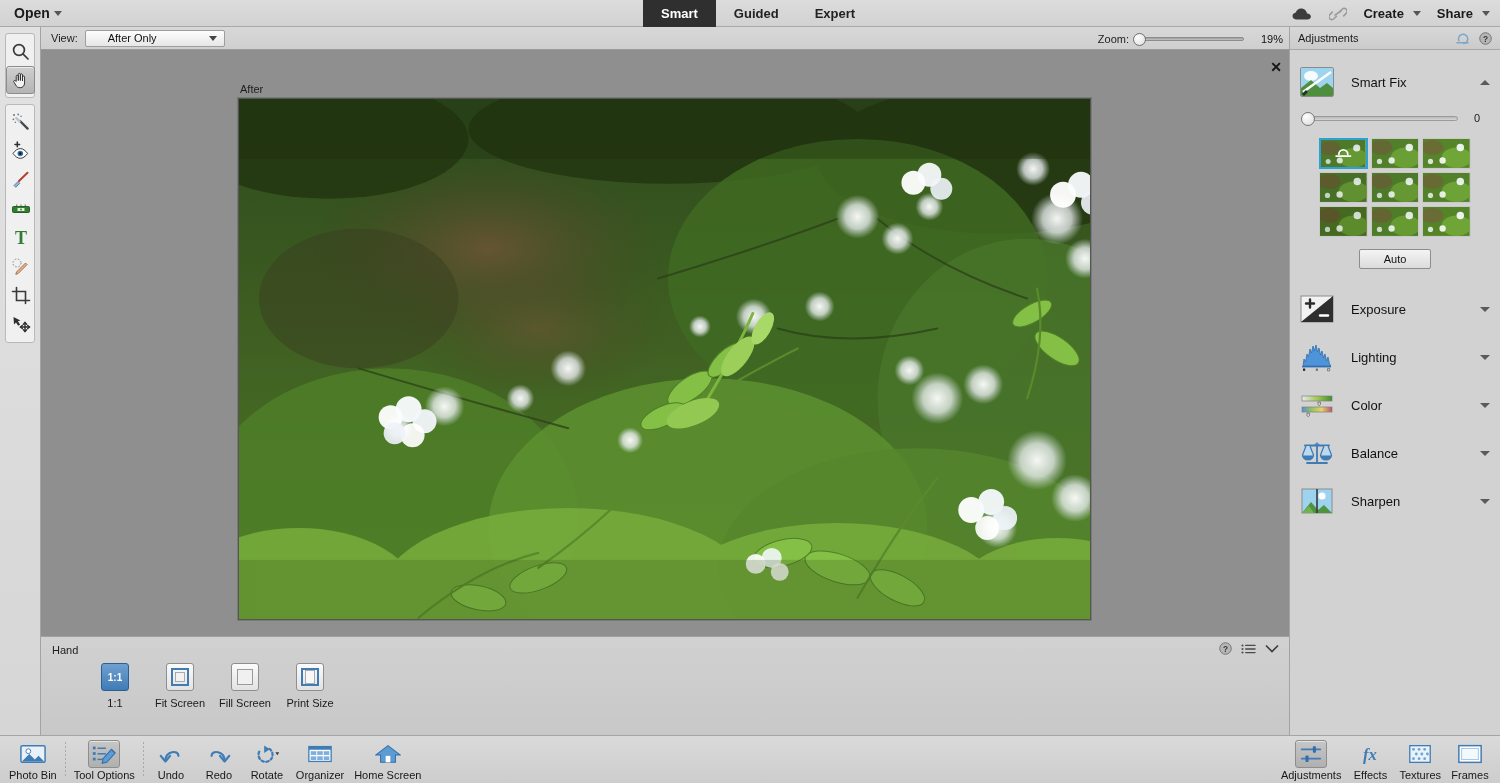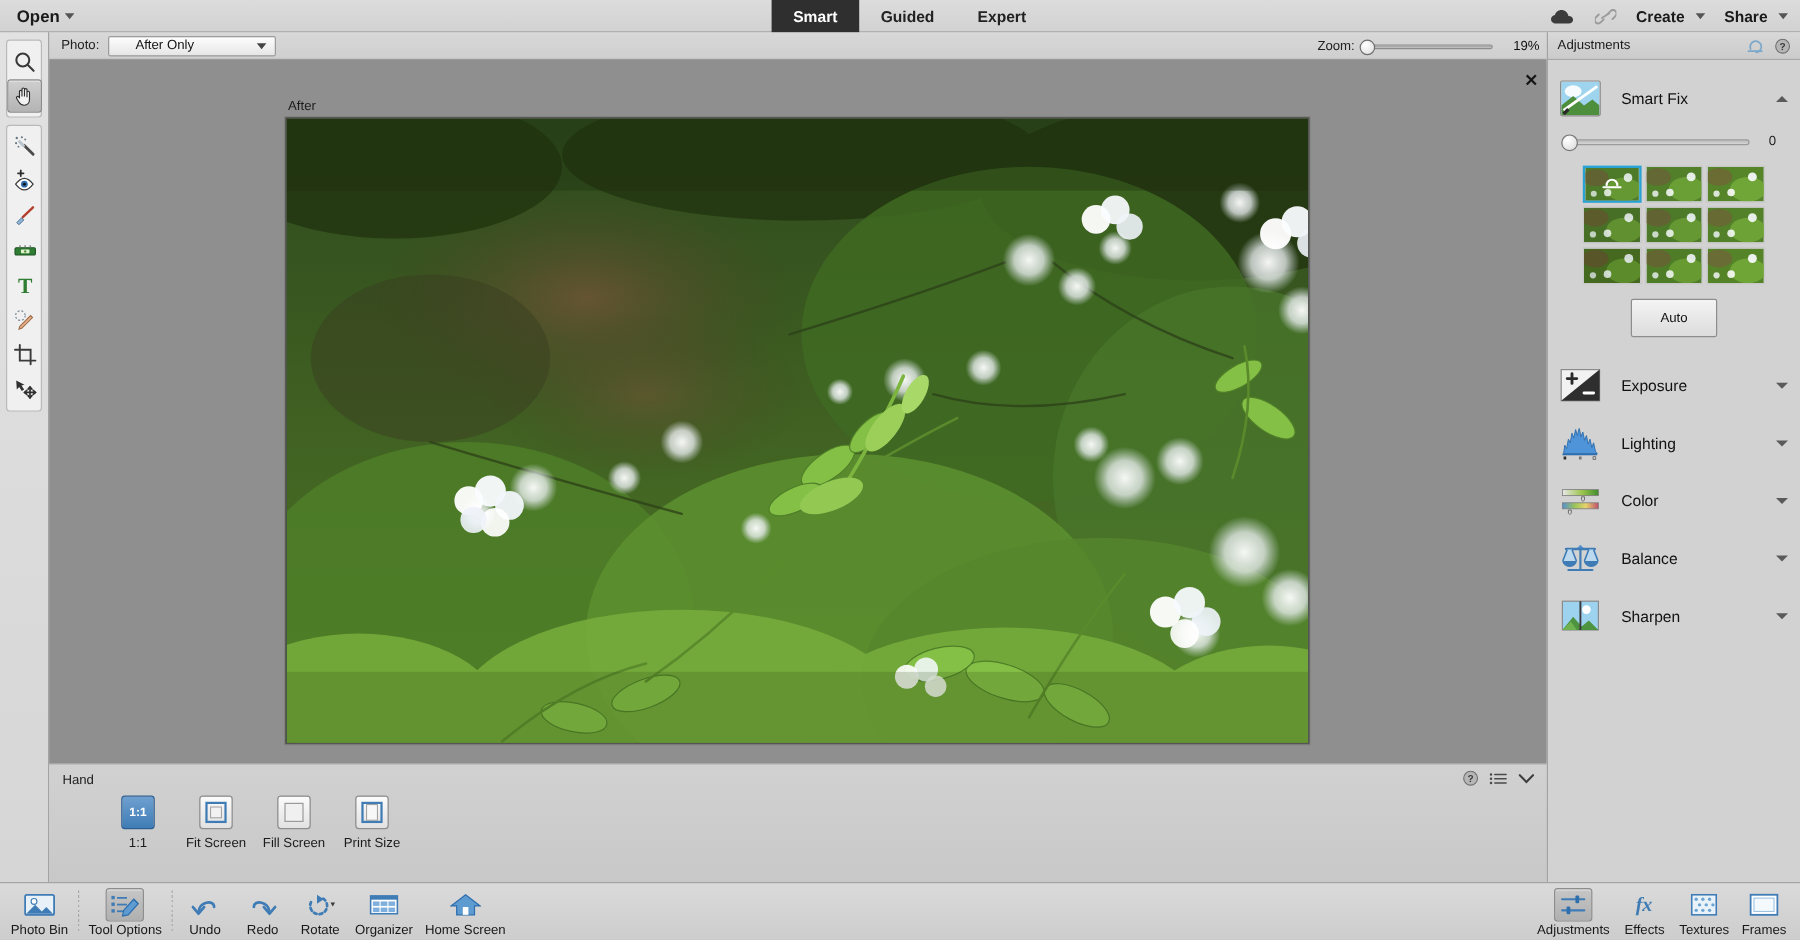--- a/index.html
+++ b/index.html
@@ -189,21 +189,21 @@
     margin: 8px auto 0 auto; width: 152px;
     display: grid; grid-template-columns: repeat(3, 1fr); gap: 3px;
   }
   .thumb {
     position: relative; height: 31px; overflow: hidden;
     border: 1px solid #c9c9c9; cursor: pointer;
   }
   .thumb.sel { border: 2px solid #2aa3d4; }
   .thumb .tlayer { position: absolute; inset: 0; }
   .auto-btn {
-    display: block; margin: 12px auto 0 auto; width: 72px; height: 32px;
+    display: block; margin: 12px auto 0 auto; width: 72px; height: 20px;
     background: linear-gradient(#f4f4f4, #dcdcdc);
     border: 1px solid #8d8d8d; border-radius: 2px;
     font-size: 11px; color: #111; cursor: pointer;
     font-family: "Liberation Sans", sans-serif;
   }
   .adj-list { margin-top: 16px; }
   .adj-row {
     display: flex; align-items: center; height: 48px; padding: 0 10px; cursor: pointer;
   }
   .adj-icon { width: 34px; height: 30px; flex: none; position: relative; }
@@ -301,21 +301,21 @@
         <span class="caret-dn"></span>
       </div>
       <div class="menu-item">
         <span>Share</span>
         <span class="caret-dn"></span>
       </div>
     </div>
   </div>
 
   <div class="optionsbar">
-    <span class="view-label">Photo:</span>
+    <span class="view-label">View:</span>
     <div class="view-select">
       <span>After Only</span>
       <span class="caret-dn"></span>
     </div>
     <div class="zoomgroup">
       <span class="zlbl">Zoom:</span>
       <div class="ztrack">
         <div class="zknob"></div>
       </div>
       <span class="zval">19%</span>

